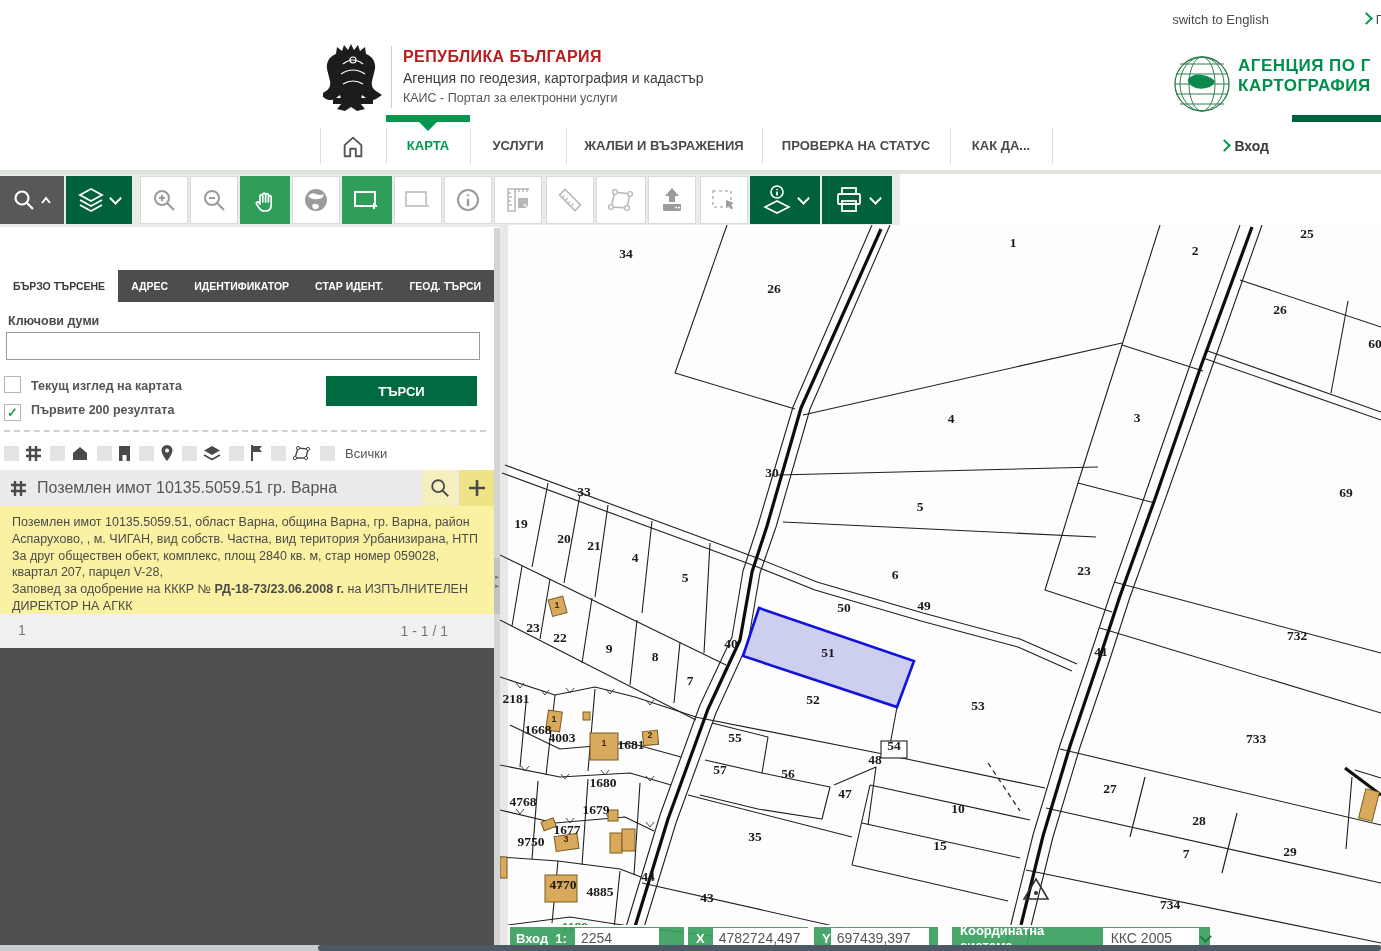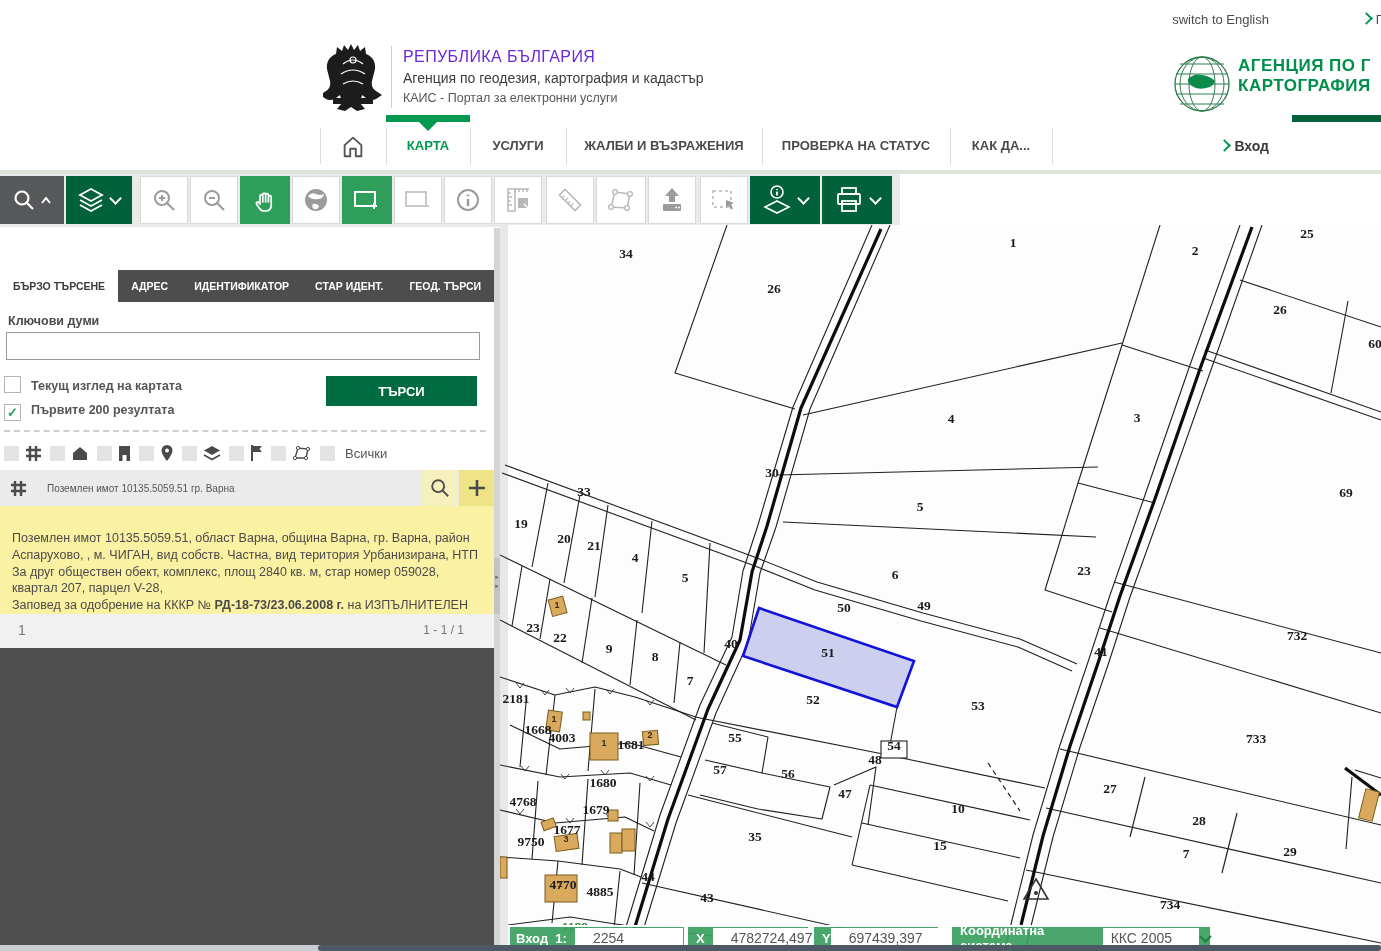--- a/index.html
+++ b/index.html
@@ -9,21 +9,21 @@
   
   .topbar{left:8px;top:0;width:1381px;height:40px;background:#fff;}
   .switch-lang{right:120px;top:12px;font-size:13px;color:#4a4a4a;cursor:pointer;}
   .top-partial{right:4px;top:12px;font-size:13px;color:#4a4a4a;}
   .garrow{display:inline-block;width:7px;height:7px;border-top:2px solid #00994f;border-right:2px solid #00994f;transform:rotate(45deg);margin-right:5px;vertical-align:1px;}
 
   
   .header{left:0;top:40px;width:1381px;height:75px;background:#fff;}
   .lion{left:323px;top:2px;}
   .hdr-divider{left:391px;top:6px;width:1px;height:62px;background:#cfcfcf;}
-  .hdr-title{left:403px;top:8px;font-size:16px;font-weight:normal;color:#6d28d9;letter-spacing:.4px;}
+  .hdr-title{left:403px;top:8px;font-size:16px;font-weight:bold;color:#b91c1c;letter-spacing:.4px;}
   .hdr-sub{left:403px;top:30px;font-size:14px;color:#3c3c3c;}
   .hdr-portal{left:403px;top:51px;font-size:12.5px;color:#565656;}
   .agkk{left:1172px;top:0;width:209px;height:75px;overflow:hidden;}
   .agkk-text{position:absolute;left:66px;top:16px;font-size:17px;font-weight:bold;color:#008f4b;line-height:20px;white-space:nowrap;letter-spacing:.5px;}
 
   
   .nav-indicator{left:386px;top:115px;width:84px;height:7px;background:#00994f;}
   .nav-tri{left:419px;top:122px;width:0;height:0;border-left:9px solid transparent;border-right:9px solid transparent;border-top:9px solid #00994f;}
   .nav-greenblock{left:1292px;top:115px;width:89px;height:7px;background:#00613a;}
   .nav{left:0;top:122px;width:1291px;height:48px;background:#fff;}
@@ -56,39 +56,39 @@
   .kw-input{position:absolute;left:6px;top:104px;width:460px;height:26px;border:1px solid #9a9a9a;font-size:14px;padding:0 6px;}
   .cbrow{position:absolute;left:4px;font-size:12.5px;font-weight:bold;color:#555;}
   .cbox{display:inline-block;width:15px;height:15px;background:#fff;border:1px solid #b5b5b5;vertical-align:-3px;margin-right:10px;text-align:center;line-height:15px;font-size:13px;color:#2f9e5b;}
   .search-btn{position:absolute;left:326px;top:148px;width:151px;height:30px;background:#006a40;color:#fff;border:none;font-size:13px;font-weight:bold;cursor:pointer;font-family:"Liberation Sans",sans-serif;}
   .dashed{position:absolute;left:4px;top:202px;width:482px;border-top:2px dashed #cfcfcf;}
   .filter-row{position:absolute;left:4px;top:212px;height:26px;display:flex;align-items:center;}
   .fcb{width:15px;height:15px;background:#e3e3e3;margin-right:6px;}
   .ficon{margin-right:8px;display:flex;align-items:center;}
   .filter-all{font-size:13px;color:#555;margin-left:4px;}
   .result-row{position:absolute;left:0;top:242px;width:494px;height:36px;background:#ebebeb;display:flex;align-items:center;}
-  .result-text{font-size:10px;color:#555;margin-left:20px;}
+  .result-text{font-size:16px;color:#555;margin-left:10px;}
   .ybtn{position:absolute;top:0;width:35px;height:36px;display:flex;align-items:center;justify-content:center;cursor:pointer;}
-  .yellow-box{position:absolute;left:0;top:278px;width:494px;height:108px;background:#fbf1a2;box-sizing:border-box;padding:24px 12px;font-size:12.5px;color:#4a4a4a;line-height:1.34;}
+  .yellow-box{position:absolute;left:0;top:278px;width:494px;height:108px;background:#fbf1a2;box-sizing:border-box;padding:8px 12px;font-size:12.5px;color:#4a4a4a;line-height:1.34;}
   .pager{position:absolute;left:0;top:386px;width:494px;height:34px;background:#f1f1f1;}
   .page-num{position:absolute;left:18px;top:8px;font-size:14px;color:#777;}
-  .page-range{position:absolute;right:30px;top:9px;font-size:12px;color:#777;}
+  .page-range{position:absolute;right:46px;top:9px;font-size:14px;color:#777;}
   .side-dark{position:absolute;left:0;top:420px;width:494px;height:303px;background:#4f4f4f;}
   .gapcol{left:494px;top:228px;width:6px;height:723px;background:#d4d4d4;}
   .gap-handle{position:absolute;left:0;top:330px;width:6px;height:56px;background:#c3c3c3;color:#6e6e6e;font-size:7px;line-height:9px;text-align:center;padding-top:14px;box-sizing:border-box;}
 
   
   .map{left:500px;top:225px;width:881px;height:726px;background:#fdfdfd;cursor:grab;}
   .plbl{font-family:"Liberation Serif",serif;font-size:13.5px;font-weight:bold;fill:#1a1a1a;text-anchor:middle;}
   .plbl.bl{font-family:"Liberation Sans",sans-serif;font-size:9px;fill:#3a2a10;}
   .plbl.green{fill:#2e7d32;}
 
   
   .sbsec{position:absolute;bottom:0;height:26px;background:rgba(58,160,94,.92);border:2px solid #fff;box-sizing:border-box;display:flex;align-items:center;color:#fff;font-size:13px;font-weight:bold;}
-  .sbinput{background:#fff;border:none;color:#555;font-size:14px;height:20px;padding:0 18px;font-family:"Liberation Sans",sans-serif;}
+  .sbinput{background:#fff;border:none;color:#555;font-size:14px;height:20px;padding:0 6px;font-family:"Liberation Sans",sans-serif;}
   .hscroll{left:0;top:945px;width:1381px;height:6px;background:#c9cdd1;}
   .hthumb{position:absolute;left:318px;top:0;width:1063px;height:6px;background:#4d5965;border-radius:3px;}
 </style>
 </head>
 <body>
 
 <div class="screen">
 
   <div class="abs topbar">
     <span class="abs switch-lang">switch to English</span>

